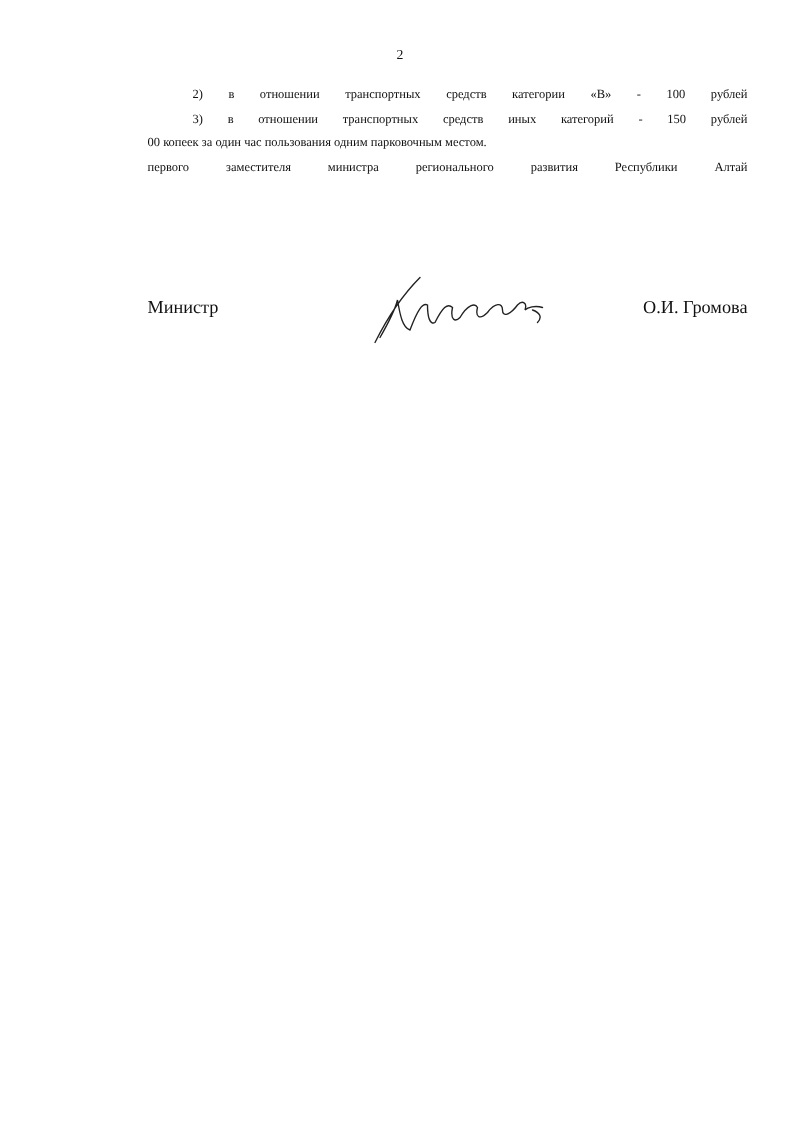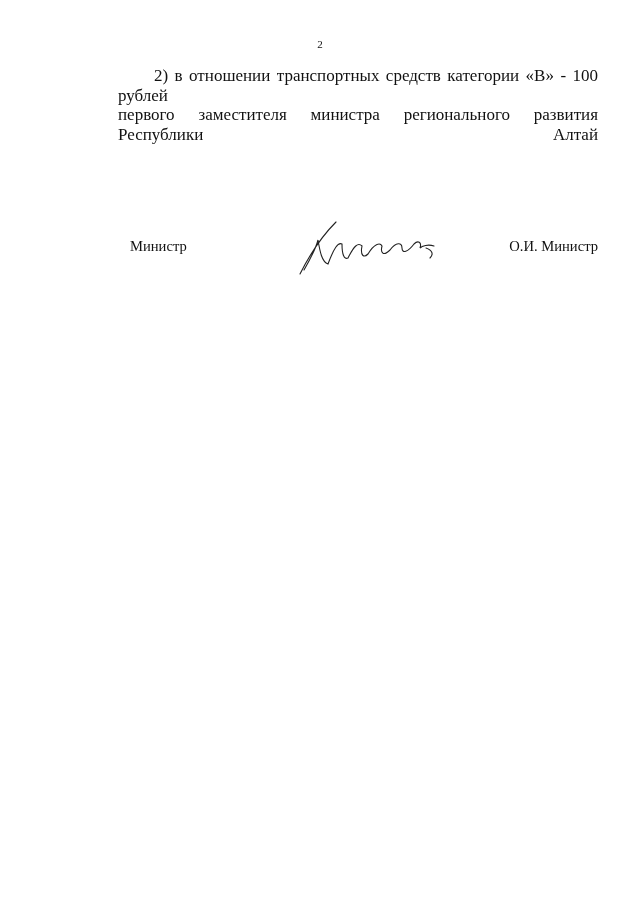--- a/index.html
+++ b/index.html
@@ -1,38 +1,42 @@
 <!DOCTYPE html>
 <html><head>
 <meta charset="utf-8">
 <style>
   html, body { margin: 0; padding: 0; background: #ffffff; }
   body { width: 640px; height: 905px; position: relative; overflow: hidden; font-family: "Liberation Serif", "DejaVu Serif", serif; color: #111; }
   .page-num { position: absolute; top: 38px; left: 0; width: 640px; text-align: center; font-size: 11px; }
-  .body-text { position: absolute; top: 66px; left: 118px; width: 480px; font-size: 17px; line-height: 19.6px; text-align: justify; }
+  .body-text { position: absolute; top: 66px; left: 118px; width: 480px; font-size: 10px; line-height: 19.6px; text-align: justify; }
   .para { margin: 0; text-indent: 36px; text-align-last: auto; }
   .line-justify { text-align: justify; text-align-last: justify; }
   .sign-row { position: absolute; top: 238px; left: 118px; width: 480px; font-size: 14.6px; }
-  .sign-title { position: absolute; left: 12px; top: 0; }
+  .sign-title { position: absolute; left: 0; top: 0; }
   .sign-name { position: absolute; right: 0; top: 0; }
   .signature { position: absolute; left: 180px; top: -20px; width: 150px; height: 60px; }
 </style>
 </head>
 <body>
 
 <div class="page-num">2</div>
 
 <div class="body-text">
   <div class="para">
     <div class="line-justify">2) в отношении транспортных средств категории «В» - 100 рублей</div>
   </div>
   <div class="para">
+    <div class="line-justify">3) в отношении транспортных средств иных категорий - 150 рублей</div>
+    <div style="text-indent:0">00 копеек за один час пользования одним парковочным местом.</div>
+  </div>
+  <div class="para">
     <div class="line-justify" style="text-indent:0">первого заместителя министра регионального развития Республики Алтай</div>
   </div>
 </div>
 
 <div class="sign-row">
   <span class="sign-title">Министр</span>
   <svg class="signature" viewBox="0 0 150 60">
     <path d="M2 56 C 10 40, 22 20, 38 4 M 6 52 C 14 38, 18 30, 20 22 C 22 34, 24 44, 30 46 C 36 30, 40 24, 44 26 C 44 36, 46 42, 50 40 C 56 28, 60 24, 64 28 C 62 38, 66 40, 70 36 C 76 26, 82 24, 84 28 C 82 36, 86 38, 92 32 C 98 24, 104 24, 104 30 C 104 36, 110 34, 116 26 C 120 22, 124 24, 122 30 C 124 28, 130 26, 136 28 M 128 30 C 134 32, 136 36, 132 40" fill="none" stroke="#222" stroke-width="1.1" stroke-linecap="round"></path>
   </svg>
-  <span class="sign-name">О.И. Министр</span>
+  <span class="sign-name">О.И. Громова</span>
 </div>
 
 </body></html>

